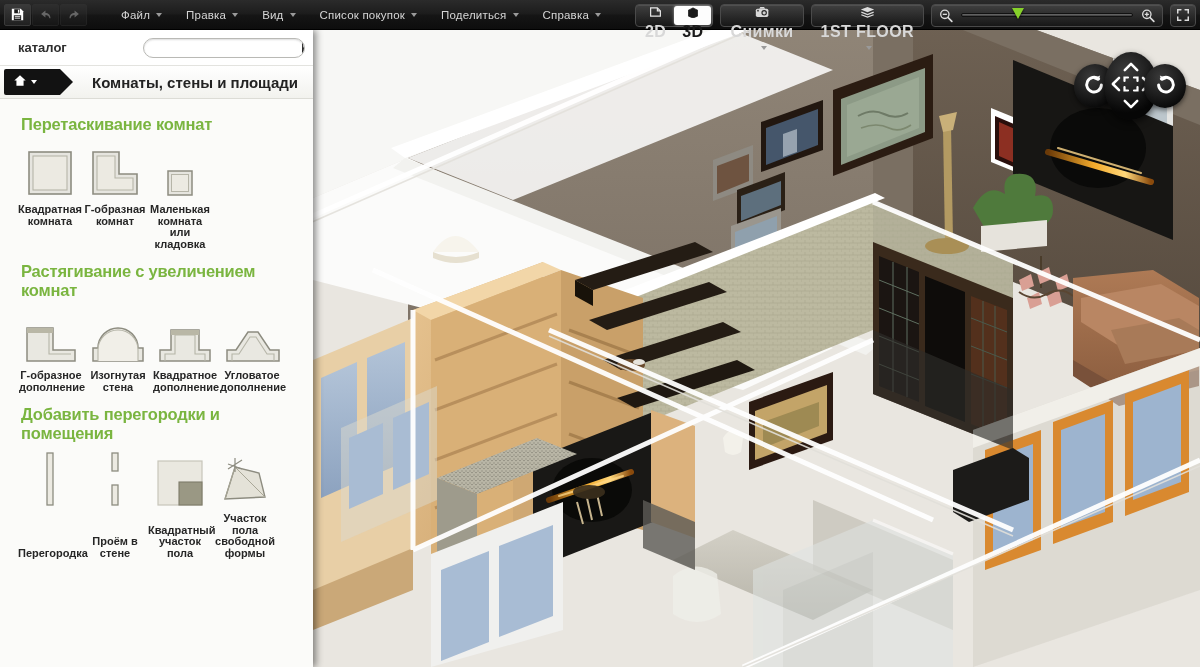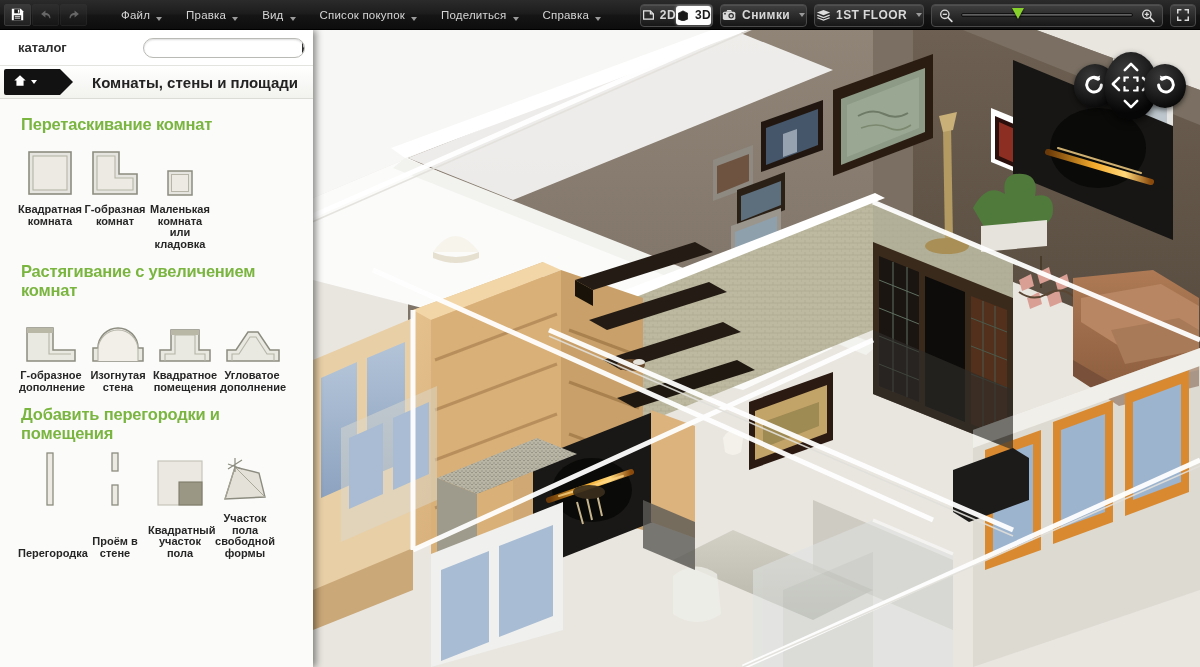--- a/index.html
+++ b/index.html
@@ -27,39 +27,40 @@
     border: 1px solid #3a3a3a; border-radius: 2px;
     background: linear-gradient(180deg, #3a3a3a, #202020);
     display: flex; align-items: center; justify-content: center;
     cursor: pointer;
   }
   .iconbtn.dim { opacity: .42; }
   .iconbtn svg { display: block; }
 
   .menus { display: flex; align-items: center; margin-left: 22px; }
   .menu-item {
-    display: flex; align-items: flex-end; gap: 6px;
+    display: flex; align-items: center; gap: 6px;
     padding: 4px 11px; margin-right: 2px;
     color: #d6d6d6; font-size: 11.5px; letter-spacing: .2px;
     cursor: pointer; border-radius: 2px; white-space: nowrap;
   }
   .caret { width: 0; height: 0; border-left: 3.5px solid transparent; border-right: 3.5px solid transparent; border-top: 4px solid #9a9a9a; }
 
   .tb-right { position: absolute; right: 4px; top: 0; height: 30px; display: flex; align-items: center; gap: 7px; }
   .grp {
     display: flex; align-items: center; height: 23px;
     border: 1px solid #4a4a4a; border-radius: 4px;
     background: linear-gradient(180deg, #404040, #171717);
     padding: 1px; box-shadow: inset 0 1px 0 rgba(255,255,255,.09);
   }
   .seg {
     display: flex; align-items: center; gap: 5px;
-    height: 19px; padding: 0 0; border-radius: 3px;
-    color: #d8d8d8; font-size: 12px; font-weight: bold; letter-spacing: .4px;
+    height: 19px; padding: 0 8px; border-radius: 3px;
+    color: #d8d8d8; font-size: 16px; font-weight: bold; letter-spacing: .4px;
     cursor: pointer;
+    flex-direction: column;
   }
   .seg.active { background: #fdfdfd; color: #1a1a1a; box-shadow: 0 0 3px rgba(255,255,255,.55); }
   .seg.active .ic svg * { fill: #1a1a1a; stroke: #1a1a1a; }
   .ic { display: flex; align-items: center; }
   .grp .caret { margin-left: 4px; }
 
   .zoomgrp { width: 232px; padding: 0 6px; justify-content: space-between; }
   .slider-track {
     position: relative; flex: 1; height: 4px; margin: 0 7px;
     background: linear-gradient(180deg, #6e6e6e, #3a3a3a);
@@ -719,21 +720,21 @@
           <div class="cap">Изогнутая стена</div>
         </div>
         <div class="cell">
           <div class="art">
             <svg width="56" height="40" viewBox="0 0 56 40">
                 <path d="M3 37 V26 h11 V6 h28 v20 h11 v11 Z" fill="#e9e8e1" stroke="#8d8c80" stroke-width="1.5"></path>
                 <path d="M8 37 V30 h10 V11 h20 v19 h10 v7" fill="none" stroke="#b6b5a8" stroke-width="1.1"></path>
                 <rect x="14" y="6" width="28" height="5" fill="#b9b7a6"></rect>
               </svg>
           </div>
-          <div class="cap">Квадратное помещения</div>
+          <div class="cap">Квадратное дополнение</div>
         </div>
         <div class="cell">
           <div class="art">
             <svg width="56" height="40" viewBox="0 0 56 40">
                 <path d="M3 37 V26 h9 L24 8 h10 l12 18 h9 v11 Z" fill="#e9e8e1" stroke="#8d8c80" stroke-width="1.5"></path>
                 <path d="M8 37 V30 h7 L26 13 h6 l11 17 h7 v7" fill="none" stroke="#b6b5a8" stroke-width="1.1"></path>
               </svg>
           </div>
           <div class="cap">Угловатое дополнение</div>
         </div>

